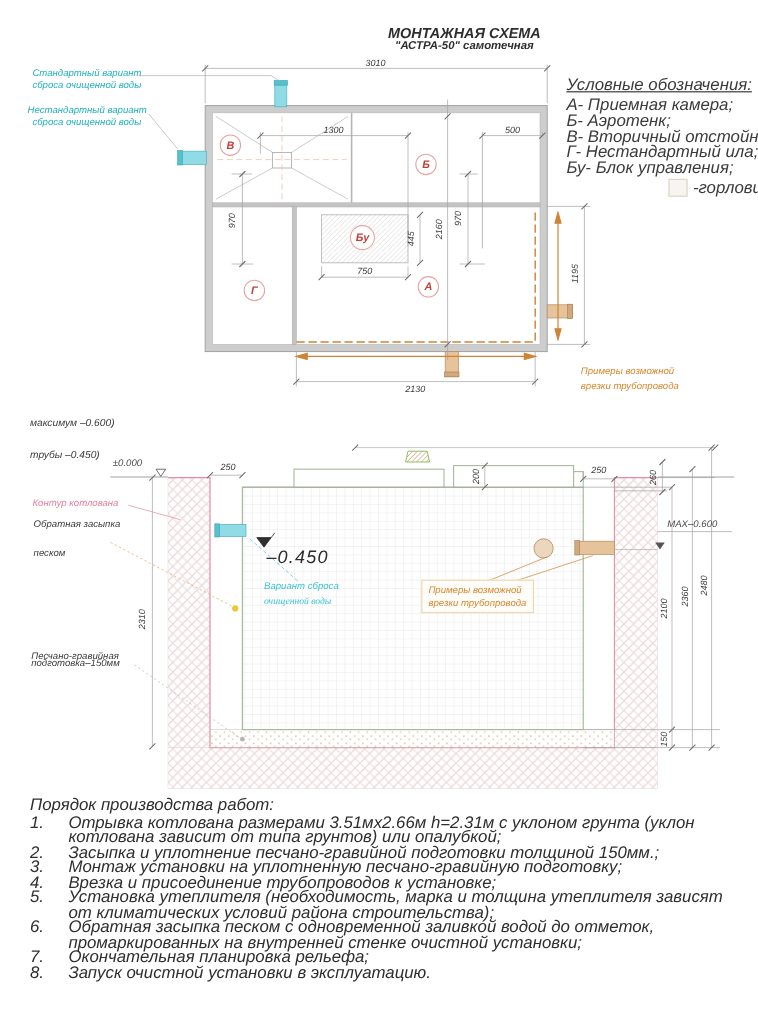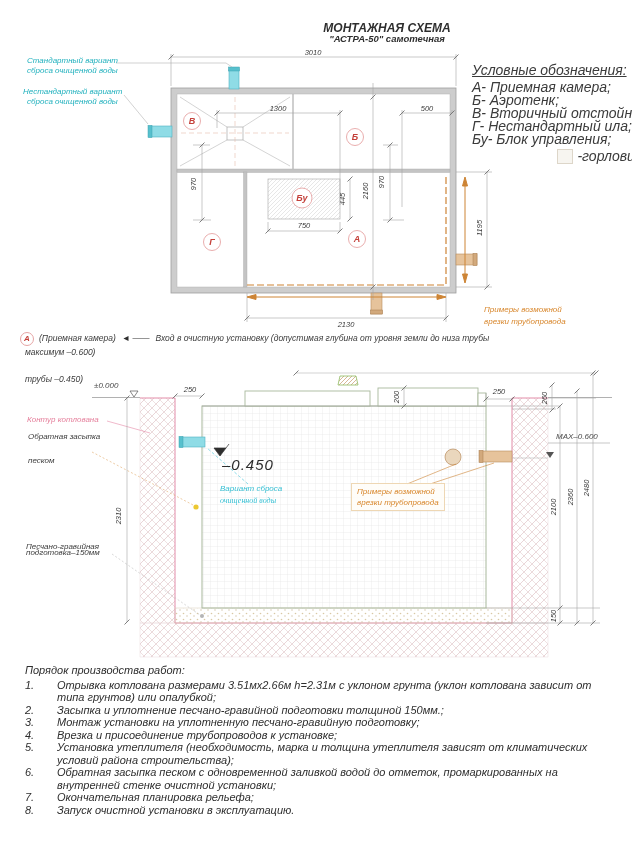--- a/index.html
+++ b/index.html
@@ -27,21 +27,21 @@
   .legend .it{line-height:13px;white-space:nowrap;}
   .legend .gor{display:flex;align-items:center;margin-top:2px;justify-content:flex-end;}
   .gor-ico{display:inline-block;width:14px;height:13px;background:#f7f5f0;border:1px solid #ddd6c9;margin-right:4px;}
   .depth{position:absolute;left:222px;top:456px;font-style:italic;font-size:15px;color:#2c2c2c;letter-spacing:1px;}
   .tapbox{position:absolute;left:351px;top:483px;padding:2px 5px;border:0.5px solid #eed7b4;background:rgba(255,253,248,.85);}
   .tapbox div{font-style:italic;font-size:8px;line-height:11px;color:#d8862b;white-space:nowrap;}
   .noterow{position:absolute;left:20px;font-style:italic;font-size:8.5px;color:#3b3b3b;white-space:nowrap;}
   .ncirc{display:inline-block;width:12px;height:12px;border:1px solid #e6a5a5;border-radius:50%;
          color:#c4403a;font-weight:bold;font-size:8px;text-align:center;line-height:12px;margin-right:5px;font-style:italic;}
   .narrow{color:#2e2e2e;margin:0 6px;}
-  .worklist{position:absolute;left:25px;top:664px;width:588px;font-style:italic;font-size:11px;line-height:12.5px;color:#2e2e2e;}
+  .worklist{position:absolute;left:25px;top:664px;width:588px;font-style:italic;font-size:14px;line-height:12.5px;color:#2e2e2e;}
   .worklist .hd{margin-bottom:2px;}
   .witem{display:flex;}
   .witem .n{width:32px;flex:none;}
   .witem .t{flex:1;}
 </style>
 </head>
 <body>
 
 <div class="page">
 
@@ -265,23 +265,20 @@
   <div class="it">Бу- Блок управления;</div>
   <div class="gor">
     <span class="gor-ico"></span>
     <span>-горловина</span>
   </div>
 </div>
 
 <div class="lbl orange" style="left:484px;top:305px;">Примеры возможной</div>
 <div class="lbl orange" style="left:484px;top:317px;">врезки трубопровода</div>
 
-<div class="noterow" style="top:332px;">
-  <span class="ncirc">А</span><span>(Приемная камера)</span><span class="narrow">◄ ——</span><span>Вход в очистную установку (допустимая глубина от уровня земли до низа трубы</span>
-</div>
 <div class="noterow" style="top:347px;left:25px;">максимум –0.600)</div>
 <div class="noterow" style="top:374px;left:25px;">трубы –0.450)</div>
 
 <div class="lbl pink" style="left:27px;top:415px;">Контур котлована</div>
 <div class="lbl" style="left:28px;top:432px;">Обратная засыпка</div>
 <div class="lbl" style="left:28px;top:456px;">песком</div>
 <div class="depth">–0.450</div>
 <div class="lbl cyan" style="left:220px;top:484px;">Вариант сброса</div>
 <div class="lbl cyan" style="left:220px;top:496px;font-family:Liberation Serif, serif;">очищенной воды</div>
 <div class="tapbox">

